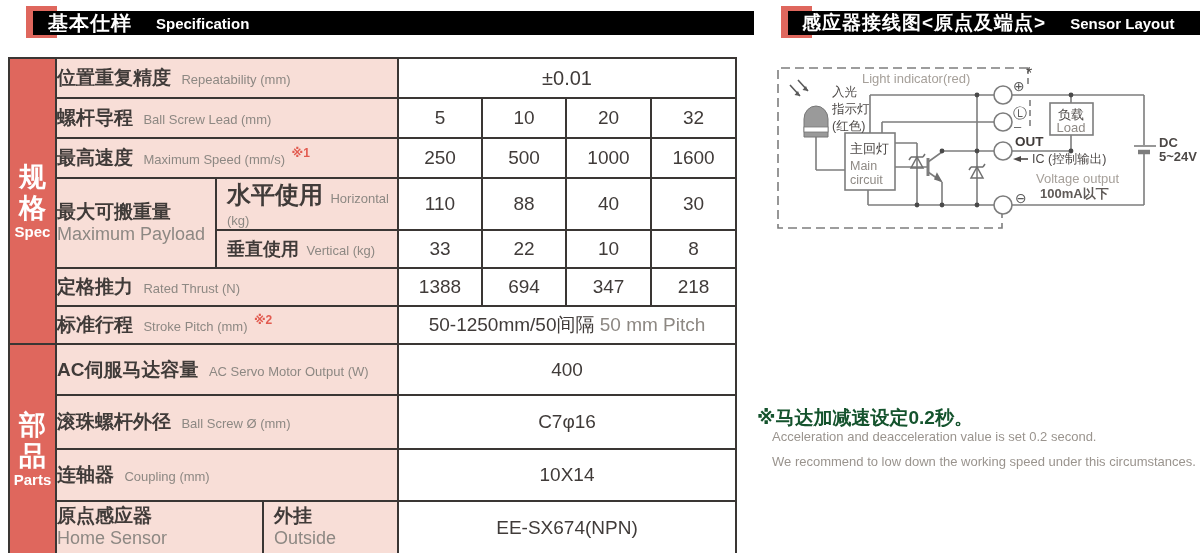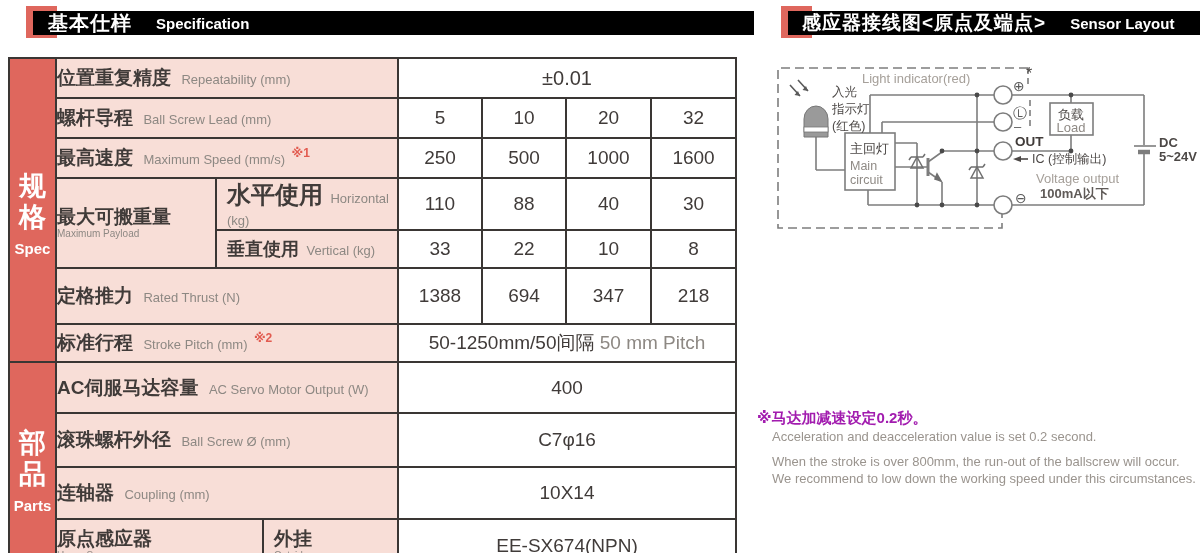--- a/index.html
+++ b/index.html
@@ -10,35 +10,35 @@
   }
   
   .hdr-red{position:absolute;background:#df675d;z-index:1;}
   .hdr-bar{position:absolute;background:#000000;z-index:2;color:#fff;display:flex;align-items:center;}
   .hdr-zh{font-weight:bold;letter-spacing:1px;}
   .hdr-en{font-weight:bold;margin-left:24px;}
   
   table.spec{position:absolute;left:8px;top:57px;border-collapse:collapse;table-layout:fixed;width:729px;}
   table.spec td,table.spec th{border:2px solid #3a3634;padding:0;vertical-align:middle;}
   th.vhead{background:#df675d;color:#fff;text-align:center;}
-  .vhead-zh{width:30px;margin:8px auto;font-size:27px;font-weight:bold;line-height:1.12;word-break:break-all;}
+  .vhead-zh{width:30px;margin:0 auto;font-size:27px;font-weight:bold;line-height:1.12;word-break:break-all;}
   .vhead-en{font-size:15px;font-weight:bold;margin-top:0;}
   td.lbl{background:#f8ded7;padding-left:12px;}
   td.lbl .zh{font-size:19px;font-weight:bold;color:#403b39;}
   td.lbl .en{font-size:13px;color:#8d8883;margin-left:6px;}
   td.lbl .sup{font-size:12px;color:#e25b50;font-weight:bold;position:relative;top:-7px;margin-left:2px;}
   td.lbl2{background:#f8ded7;padding-left:12px;}
   td.lbl2 .zh{font-size:19px;font-weight:bold;color:#403b39;display:block;line-height:1.15;}
-  td.lbl2 .en{font-size:10px;color:#8d8883;display:block;line-height:1.25;}
+  td.lbl2 .en{font-size:18px;color:#8d8883;display:block;line-height:1.25;}
   td.val{background:#fff;text-align:center;font-size:19px;color:#403b39;}
   td.val .gray{color:#8d8883;}
   
   svg text{font-family:"Liberation Sans","DejaVu Sans",sans-serif;}
   .notes{position:absolute;left:757px;top:408px;width:442px;}
-  .note-zh{color:#a21caf;font-size:15px;font-weight:bold;line-height:20px;}
+  .note-zh{color:#14532d;font-size:19px;font-weight:bold;line-height:20px;}
   .note-en{color:#9a948e;font-size:13px;line-height:17px;padding-left:15px;}
   .note-gap{height:8px;}
 </style>
 </head>
 <body>
 
 <div class="hdr-red" style="left:26px;top:6px;width:31px;height:32px;"></div>
 <div class="hdr-bar" style="left:33px;top:11px;width:706px;height:24px;padding-left:15px;">
   <span class="hdr-zh" style="font-size:20px;">基本仕样</span>
   <span class="hdr-en" style="font-size:15px;">Specification</span>
@@ -111,21 +111,21 @@
   <tr style="height:38px">
     <td class="lbl" colspan="2" style="padding-left:10px;">
       <span class="zh" style="font-size:18px;">垂直使用</span>
       <span class="en" style="margin-left:3px;">Vertical (kg)</span>
     </td>
     <td class="val">33</td>
     <td class="val">22</td>
     <td class="val">10</td>
     <td class="val">8</td>
   </tr>
-  <tr style="height:56px">
+  <tr style="height:38px">
     <td class="lbl" colspan="3">
       <span class="zh">定格推力</span>
       <span class="en">Rated Thrust (N)</span>
     </td>
     <td class="val">1388</td>
     <td class="val">694</td>
     <td class="val">347</td>
     <td class="val">218</td>
   </tr>
   <tr style="height:38px">
@@ -261,15 +261,14 @@
   <text x="270" y="143" font-size="13" font-weight="bold" fill="#5f5a57">100mA以下</text>
   <text x="245" y="148" font-size="14" fill="#5a5a5a">⊖</text>
   <text x="389" y="92" font-size="13" font-weight="bold" fill="#4c4846">DC</text>
   <text x="389" y="106" font-size="13" font-weight="bold" fill="#4c4846">5~24V</text>
 </svg>
 
 <div class="notes">
   <div class="note-zh">※马达加减速设定0.2秒。</div>
   <div class="note-en">Acceleration and deacceleration value is set 0.2 second.</div>
   <div class="note-gap"></div>
-  <div class="note-en">When the stroke is over 800mm, the run-out of the ballscrew will occur.</div>
   <div class="note-en">We recommend to low down the working speed under this circumstances.</div>
 </div>
 
 </body></html>

